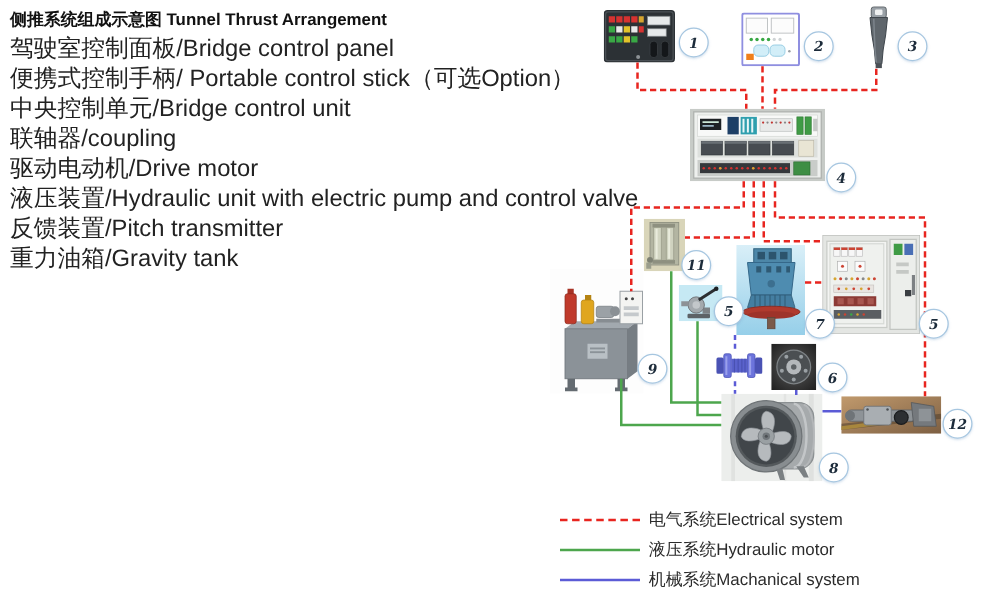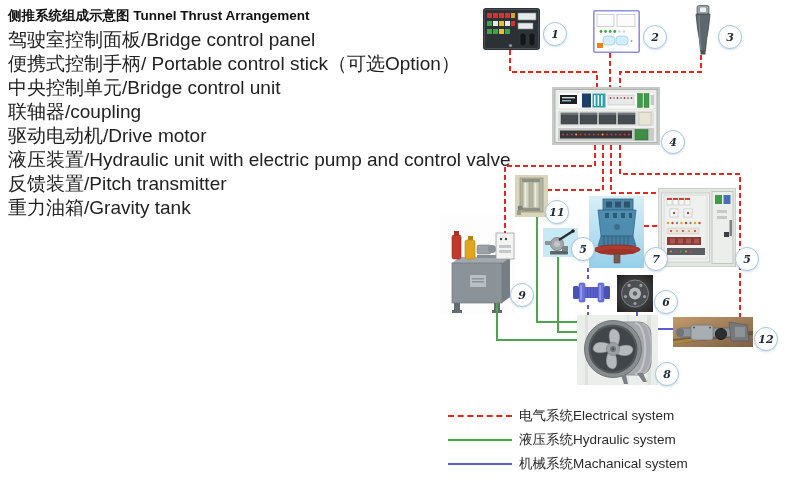--- a/index.html
+++ b/index.html
@@ -379,21 +379,21 @@
   <div class="badge" style="left:545px;top:200px">11</div>
   <div class="badge" style="left:571px;top:237px">5</div>
 
   <div class="legend">
     <div class="legend-row">
       <div class="legend-line" style="border-top-color: rgb(232, 37, 31); border-top-style: dashed;"></div>
       <span class="legend-label">电气系统Electrical system</span>
     </div>
     <div class="legend-row">
       <div class="legend-line" style="border-top-color: rgb(77, 166, 77); border-top-style: solid;"></div>
-      <span class="legend-label">液压系统Hydraulic system</span>
+      <span class="legend-label">液压系统Hydraulic motor</span>
     </div>
     <div class="legend-row">
       <div class="legend-line" style="border-top-color: rgb(91, 91, 214); border-top-style: solid;"></div>
       <span class="legend-label">机械系统Machanical system</span>
     </div>
   </div>
 
 </div>
 
 </body></html>

